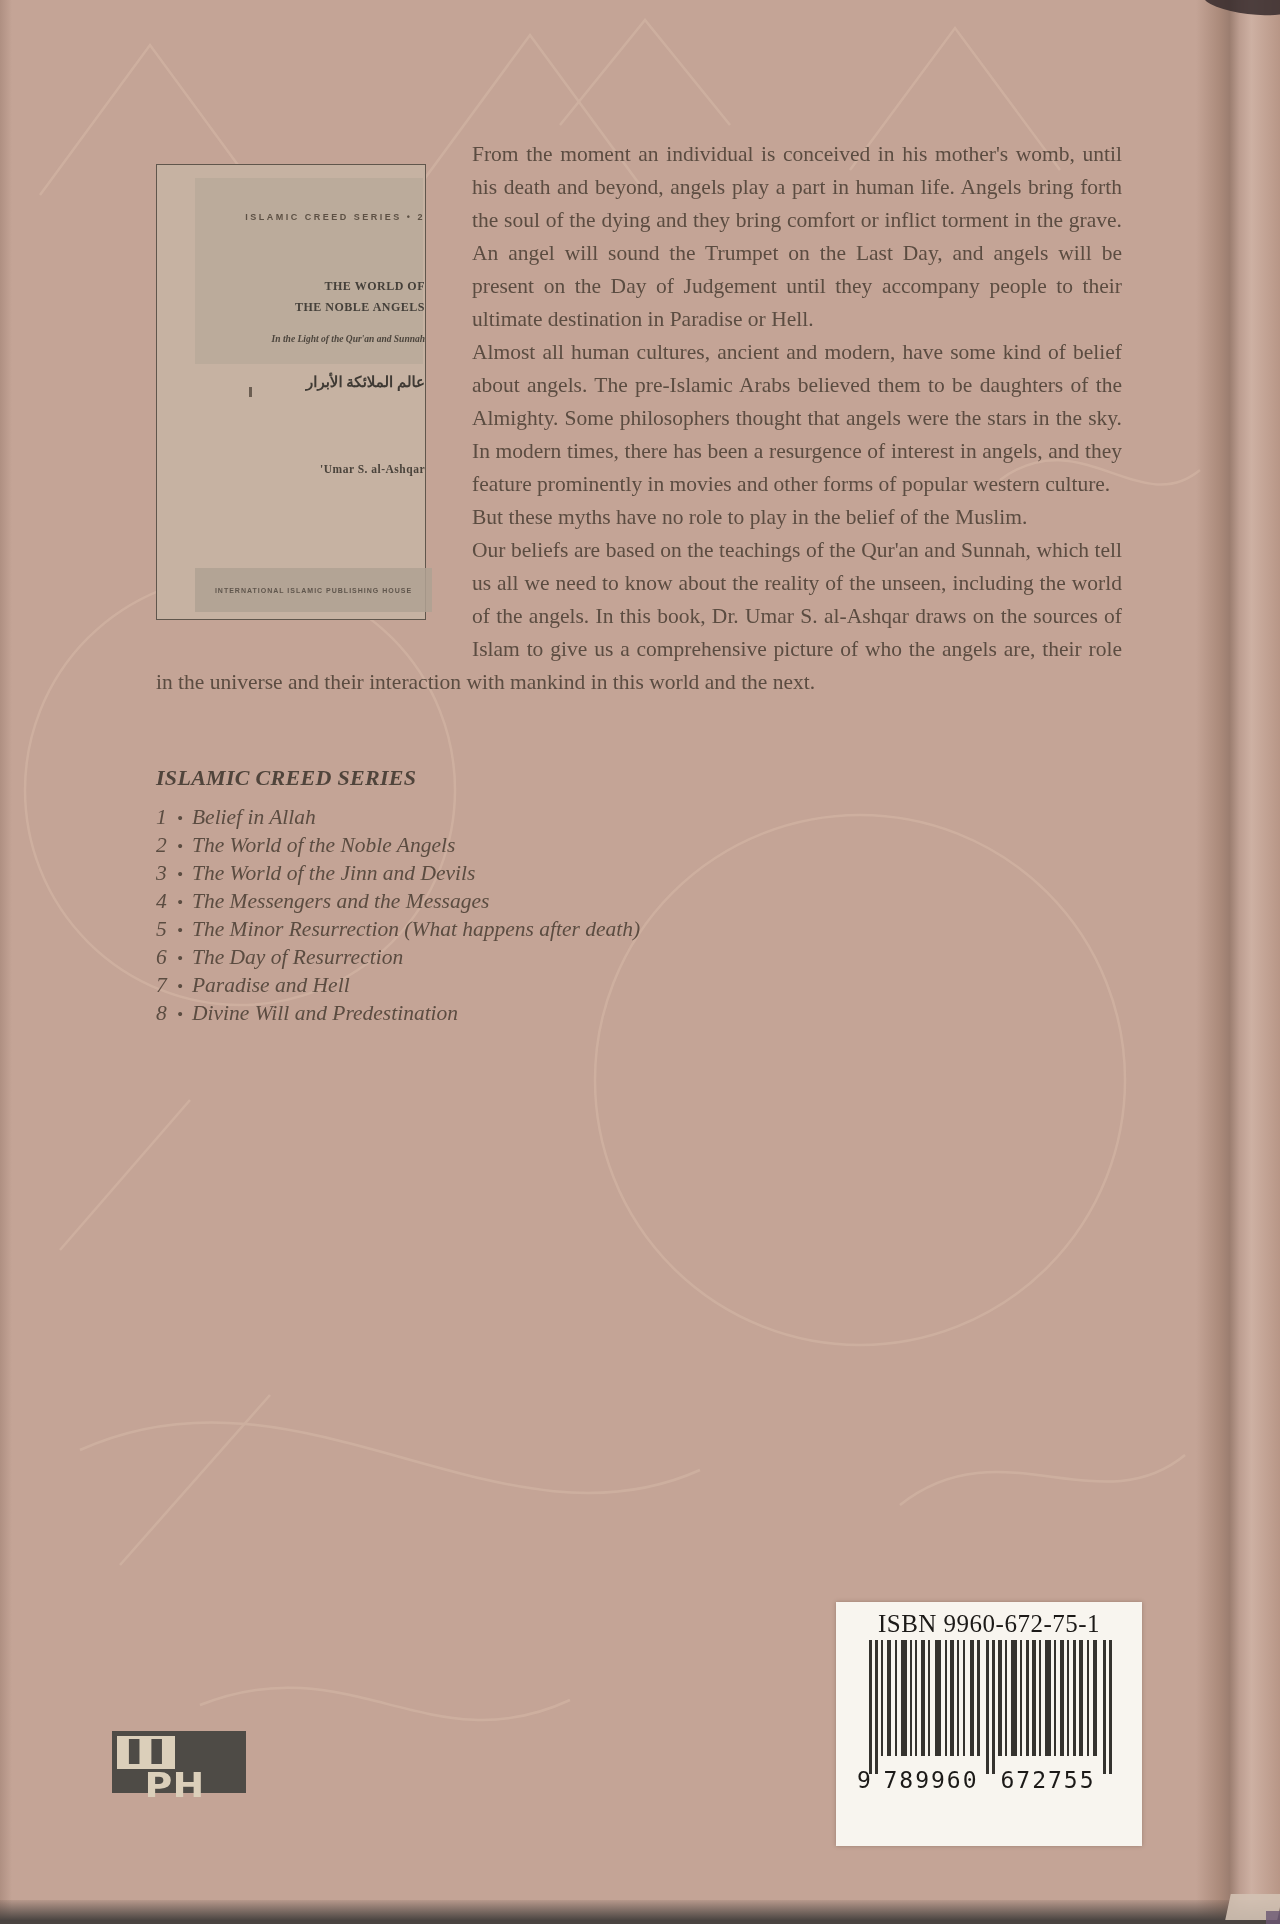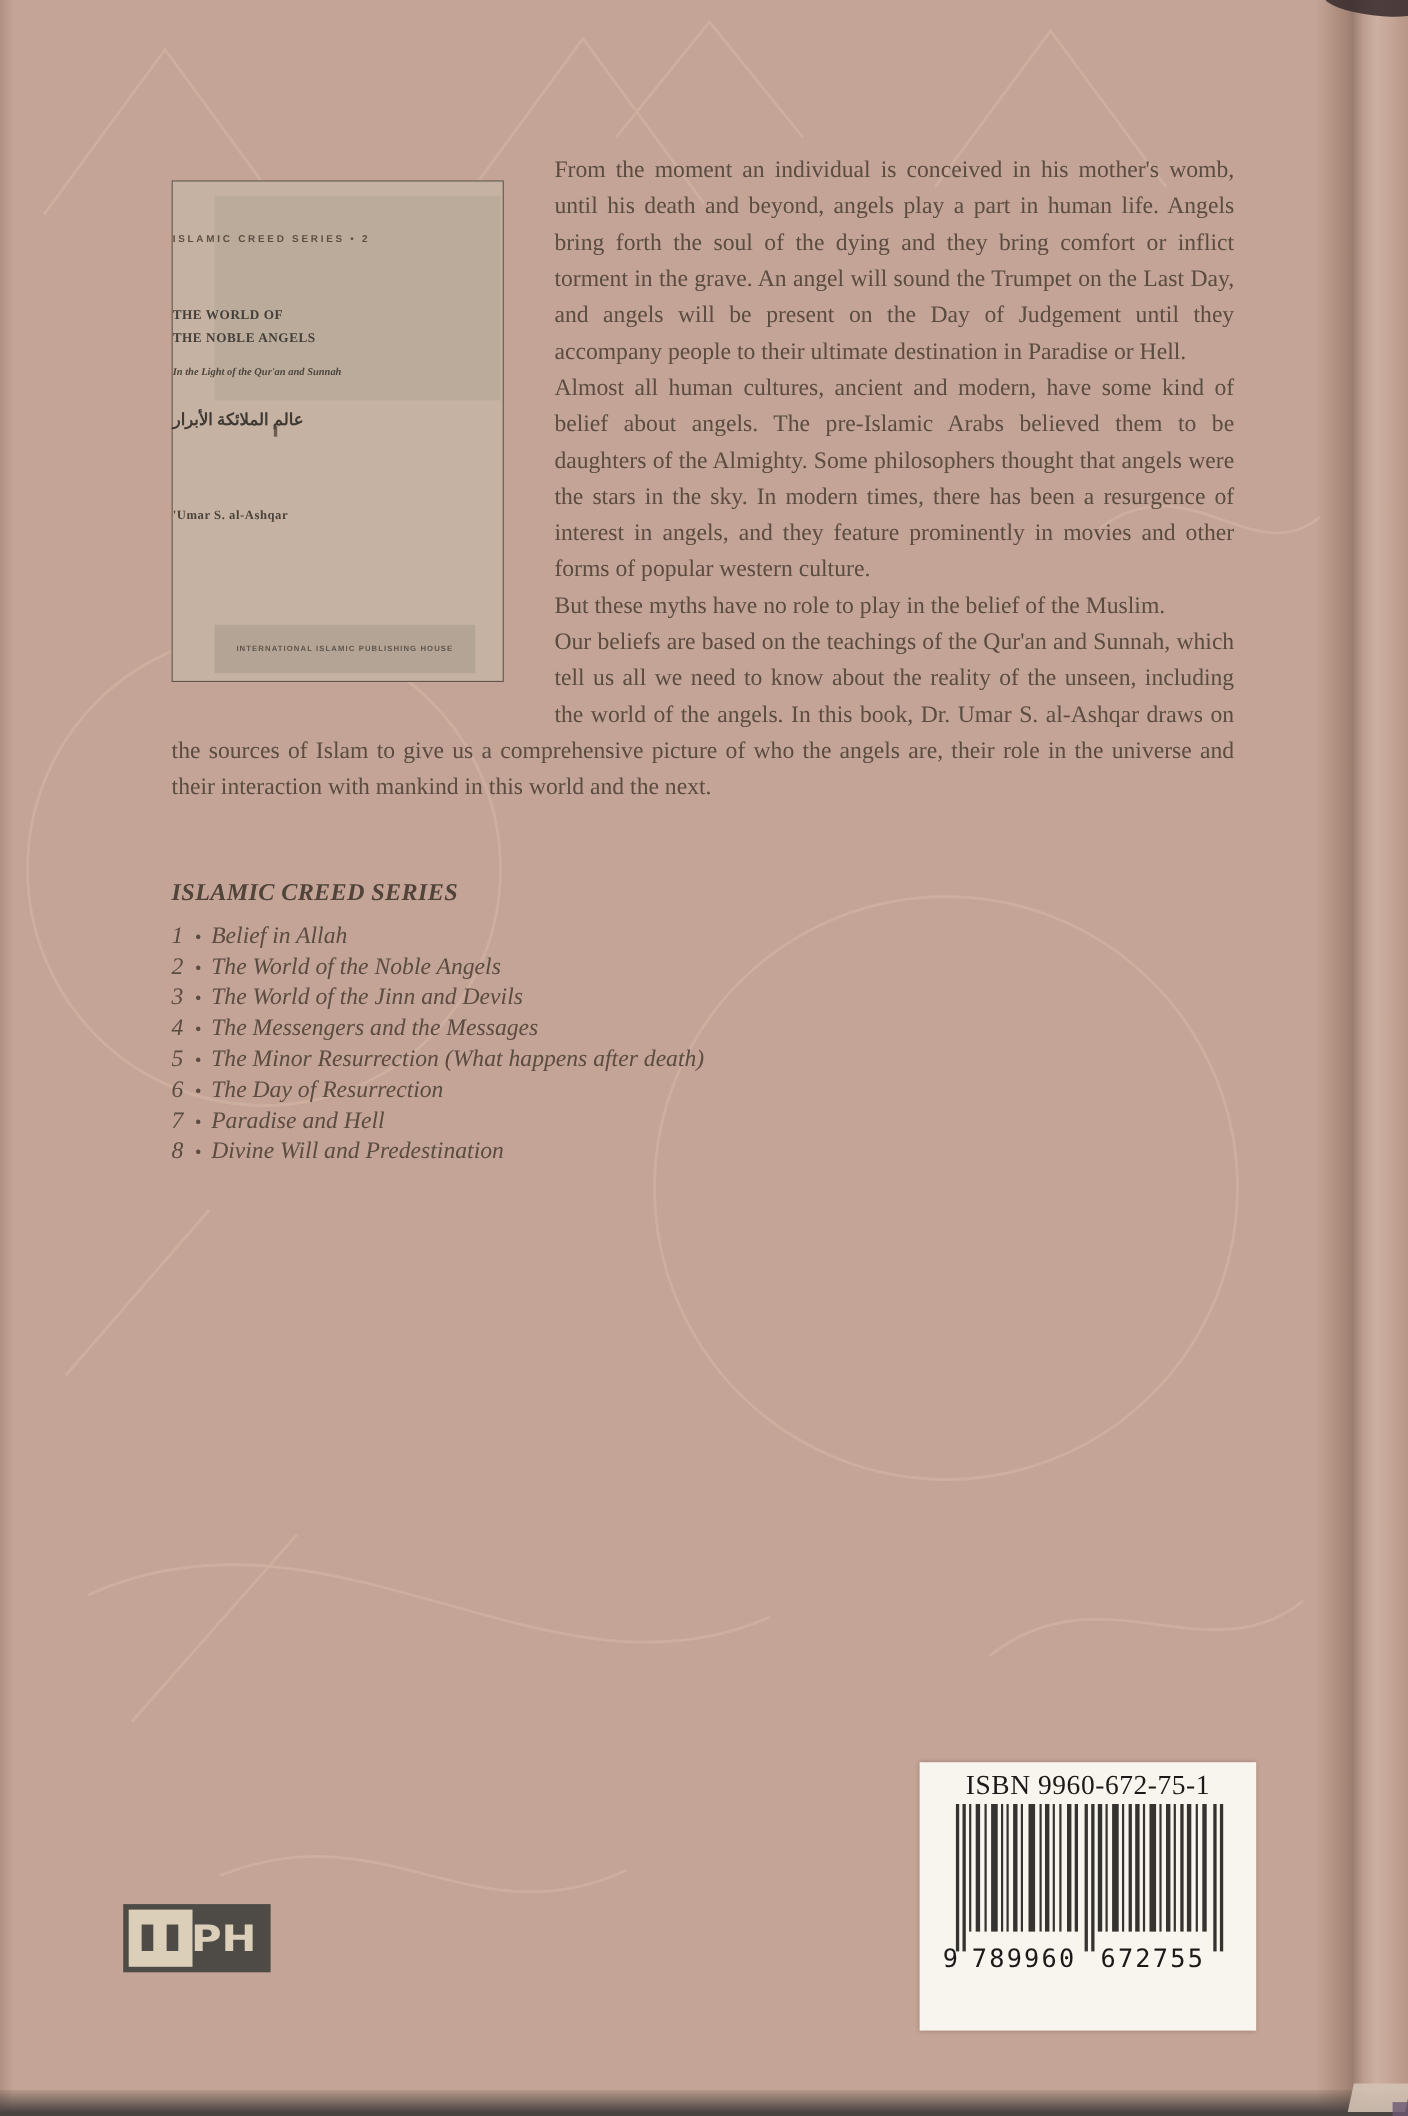--- a/index.html
+++ b/index.html
@@ -44,26 +44,26 @@
   
   .content {
     position:absolute; left:156px; top:138px; width:966px;
     color:#5b4c41; font-size:21.5px; line-height:33px; text-align:justify;
   }
   .content p { margin:0; }
 
   
   .mini-cover {
     float:left; position:relative;
-    width:302px; height:456px;
+    width:270px; height:456px;
     margin:26px 46px 14px 0;
     background:#c6b2a2;
     border:1.5px solid #60564c;
     box-sizing:border-box;
-    text-align:left;
+    text-align:right;
   }
   .mc-shade {
     position:absolute; left:38px; top:13px; right:2px; height:186px;
     background:#b2a595; opacity:0.55;
   }
   .mc-series {
     position:relative; margin-top:36px;
     font-family:"Liberation Sans", sans-serif;
     font-size:9px; letter-spacing:2.5px; color:#5c5044; font-weight:bold;
   }
@@ -120,21 +120,21 @@
   .barcode-svg { display:block; margin:2px auto 0; }
   .barcode-svg rect { fill:#35332f; }
   .barcode-svg text {
     font-family:"DejaVu Sans Mono", monospace; font-size:23px; fill:#1c1a18;
     letter-spacing:2px;
   }
 
   
   .iiph-logo {
     position:absolute; left:112px; top:1731px; width:134px; height:62px;
-    background:#4e4b46; display:flex; box-sizing:border-box; padding:5px;
+    background:#4e4b46; display:flex; box-sizing:border-box; padding:5px;flex-direction:column;
   }
   .logo-left {
     width:58px; background:#dbcfba; display:flex; align-items:center; justify-content:center;
   }
   .logo-left span {
     font-family:"DejaVu Sans", sans-serif; font-weight:900; font-size:33px;
     color:#4e4b46; transform:scaleX(1.7); letter-spacing:1px; line-height:1;
   }
   .logo-right {
     flex:1; display:flex; align-items:center; justify-content:center;

